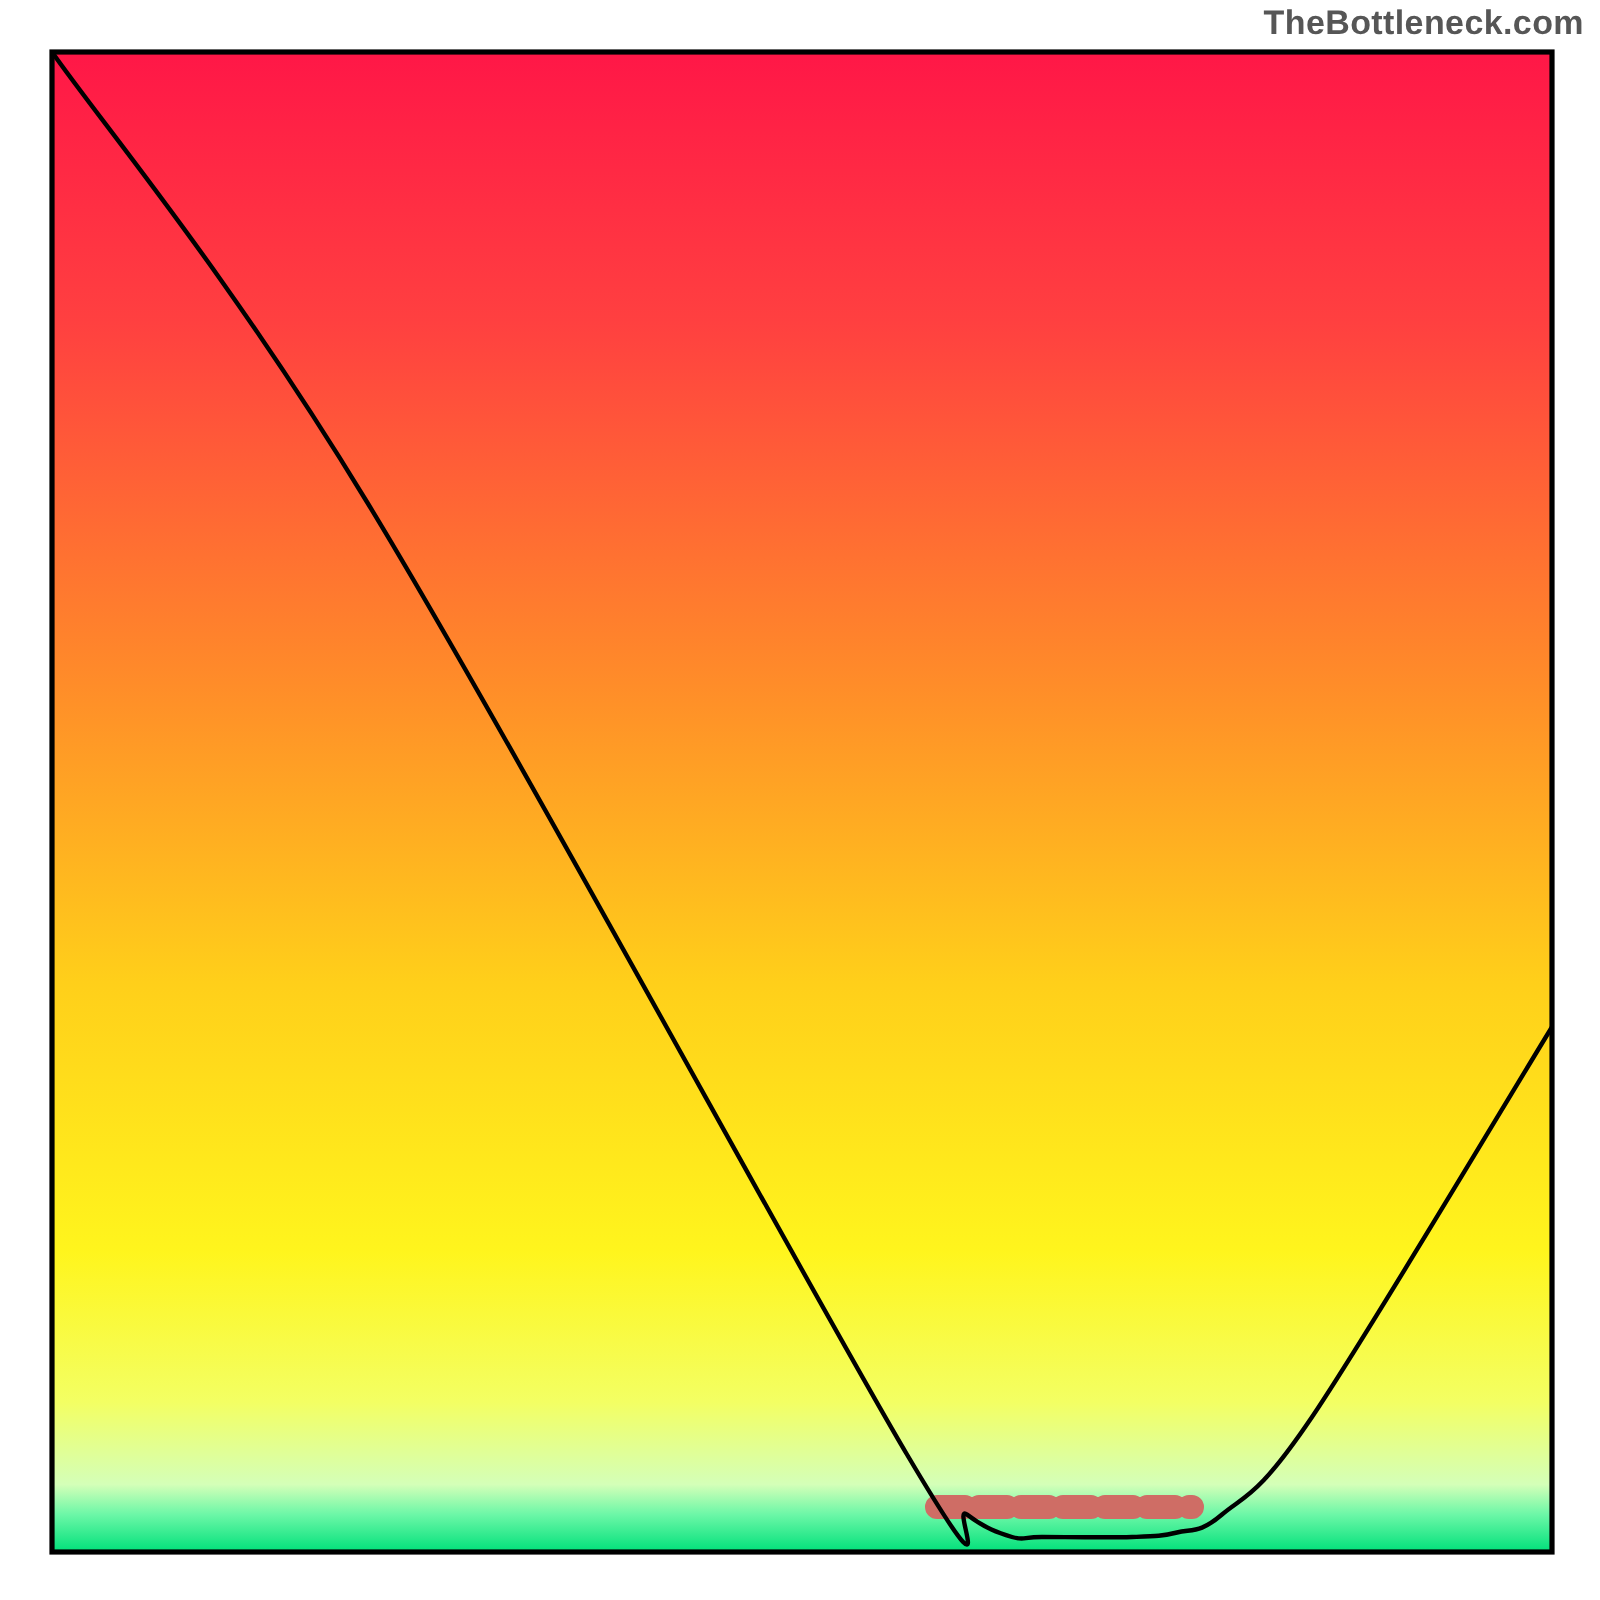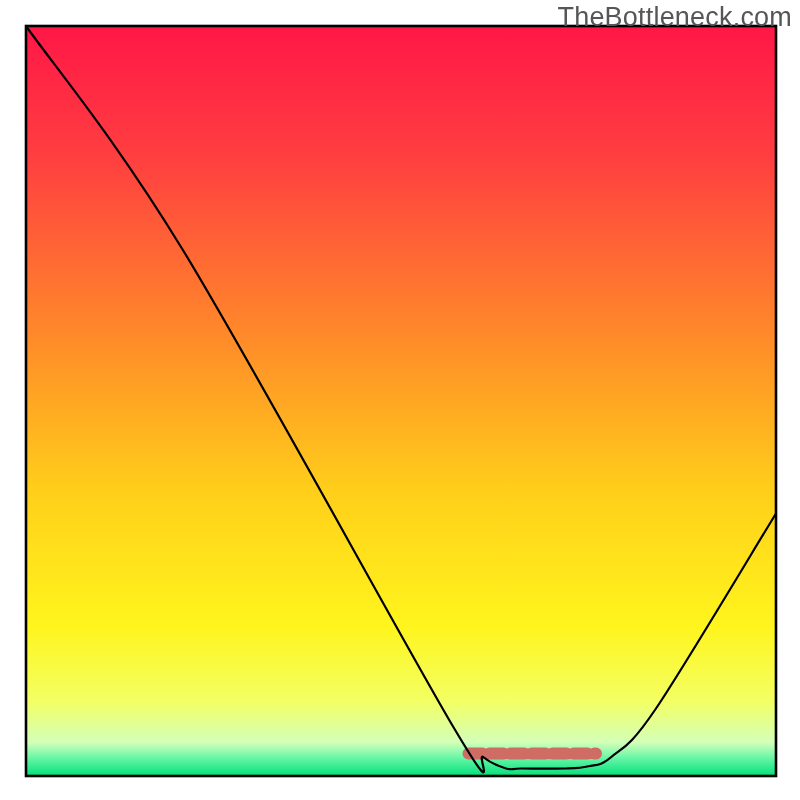--- a/index.html
+++ b/index.html
@@ -12,22 +12,22 @@
   }
   .wrap {
     position: relative;
     width: 800px;
     height: 800px;
   }
   .watermark {
     position: absolute;
     top: 2px;
     right: 8px;
-    font-size: 27px;
-    font-weight: 400;
+    font-size: 17px;
+    font-weight: 700;
     color: #565656;
     letter-spacing: 0.2px;
     z-index: 10;
   }
   svg {
     display: block;
   }
 </style>
 </head>
 <body>

